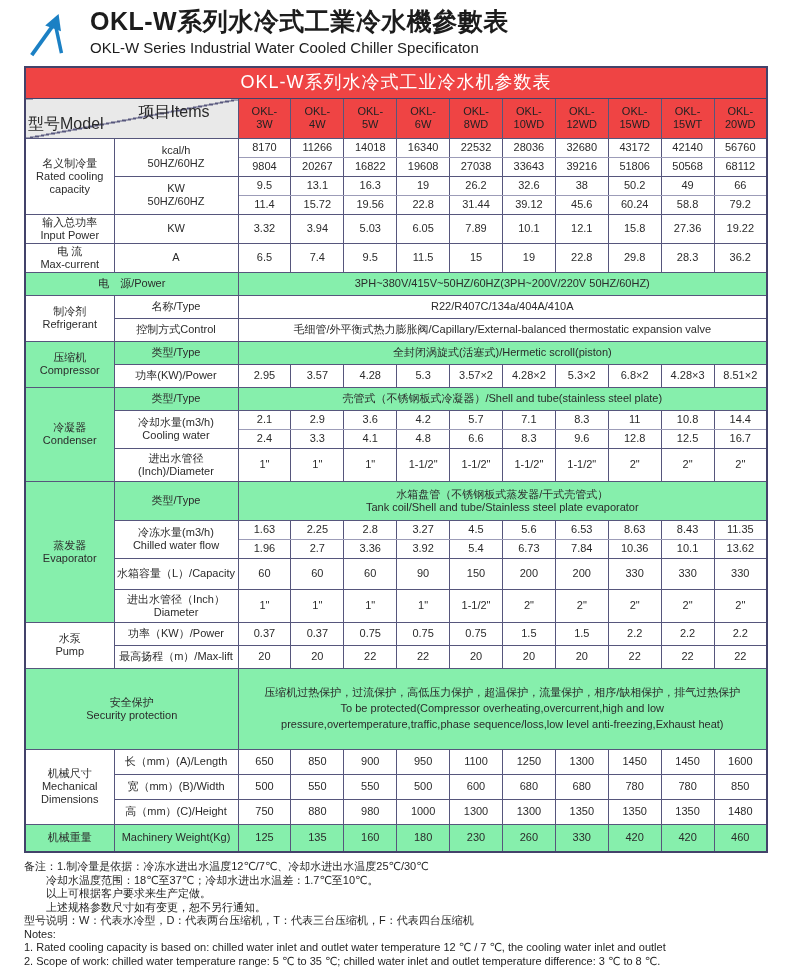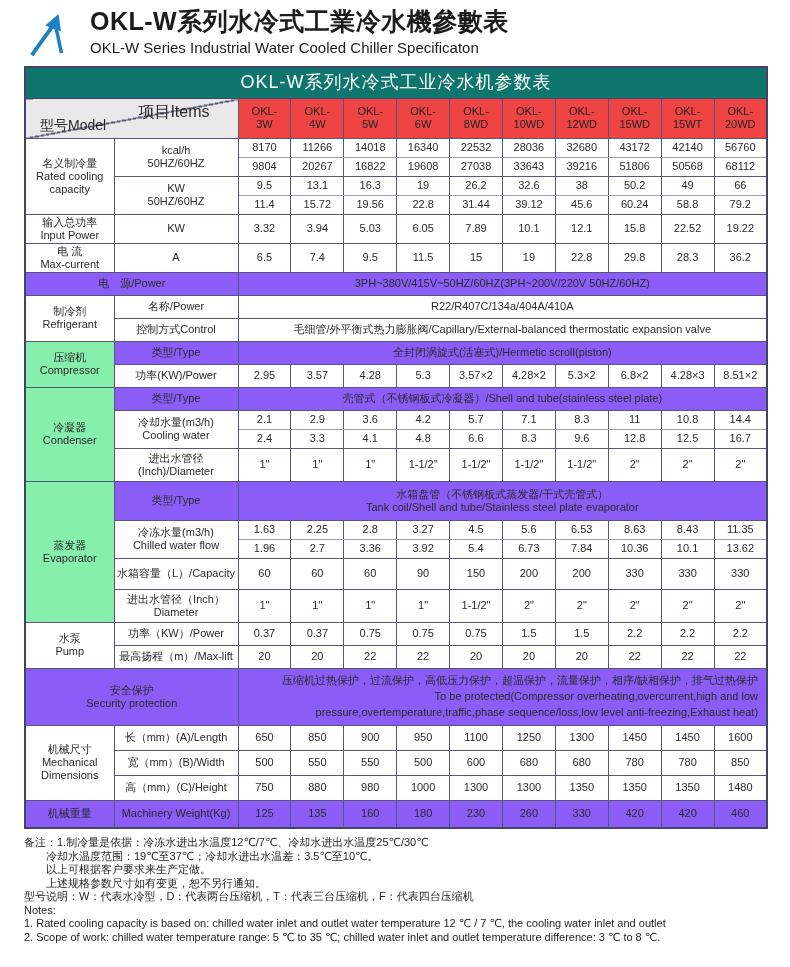--- a/index.html
+++ b/index.html
@@ -8,45 +8,45 @@
 
   
   .doc-header{display:flex;align-items:flex-start;gap:18px;margin:2px 0 8px 2px;}
   .logo{flex:0 0 auto;margin-top:4px;}
   .title-cn{font-size:25px;font-weight:700;color:#1c1c1c;line-height:1.1;margin:0;letter-spacing:0.5px;}
   .title-en{font-size:15px;color:#1c1c1c;margin-top:3px;}
 
   
   table.spec{border-collapse:collapse;width:742px;table-layout:fixed;border:2px solid #43436a;}
   td{border:1px solid #56567c;text-align:center;vertical-align:middle;font-size:11px;line-height:1.18;padding:0 2px;white-space:pre-line;overflow:hidden;}
-  .titlebar{background:#0f766e;color:#ffffff;font-size:18px;letter-spacing:1px;height:30px;border:1px solid #43436a;}
+  .titlebar{background:#ef4444;color:#ffffff;font-size:18px;letter-spacing:1px;height:30px;border:1px solid #43436a;}
   .headrow td{background:#ef4444;}
   td.model{font-size:11px;color:#222;}
-  tr.gray>td{background:#8b5cf6;}
+  tr.gray>td{background:#86efac;}
   tr.gray>td.cat{background:#86efac;}
   td.cat,td.cat2,td.cat2w{font-size:11px;}
   td.item{font-size:11px;}
   td.merged{font-size:11px;margin-top:48px;}
-  td.sec{text-align:right;padding:2px 8px;line-height:1.42;}
+  td.sec{text-align:center;padding:14px 8px;line-height:1.42;}
   tr.twin>td.v{border-bottom:1px solid #9c9cb8;}
   tr.h18>td{height:18px;}
   tr.h22>td{height:22px;}
   tr.h24>td{height:24px;}
   tr.h26>td{height:26px;}
   tr.h28>td{height:28px;}
   tr.h30>td{height:30px;}
   tr.h32>td{height:32px;}
   tr.h38>td{height:38px;}
   tr.h52>td{height:52px;}
 
   
   td.corner{position:relative;background:#e9e9e9;
     background-image:linear-gradient(to bottom right,transparent calc(50% - 0.8px),#56567c calc(50% - 0.8px),#56567c calc(50% + 0.8px),transparent calc(50% + 0.8px));}
   .corner .ci{position:absolute;top:4px;right:28px;font-size:16px;}
-  .corner .cm{position:absolute;bottom:4px;left:14px;font-size:14px;}
+  .corner .cm{position:absolute;bottom:4px;left:2px;font-size:16px;}
 
   
   .notes{margin-top:7px;font-size:11px;line-height:13.6px;color:#1f1f1f;}
   .note-line{white-space:normal;}
 </style>
 </head>
 <body>
 
 <div class="page">
 
@@ -170,21 +170,21 @@
 Input Power</td>
         <td class="item">KW</td>
       <td class="v">3.32</td>
           <td class="v">3.94</td>
           <td class="v">5.03</td>
           <td class="v">6.05</td>
           <td class="v">7.89</td>
           <td class="v">10.1</td>
           <td class="v">12.1</td>
           <td class="v">15.8</td>
-          <td class="v">22.52</td>
+          <td class="v">27.36</td>
           <td class="v">19.22</td>
         </tr>
       <tr class="h28">
         <td class="cat">电 流
 Max-current</td>
         <td class="item">A</td>
       <td class="v">6.5</td>
           <td class="v">7.4</td>
           <td class="v">9.5</td>
           <td class="v">11.5</td>
@@ -197,21 +197,21 @@
         </tr>
 
       <tr class="h22 gray">
         <td class="cat2" colspan="2">电　源/Power</td>
         <td class="merged" colspan="10">3PH~380V/415V~50HZ/60HZ(3PH~200V/220V 50HZ/60HZ)</td>
       </tr>
 
       <tr class="h22">
         <td class="cat" rowspan="2">制冷剂
 Refrigerant</td>
-        <td class="item">名称/Power</td>
+        <td class="item">名称/Type</td>
         <td class="merged" colspan="10">R22/R407C/134a/404A/410A</td>
       </tr>
       <tr class="h22">
         <td class="item">控制方式Control</td>
         <td class="merged" colspan="10">毛细管/外平衡式热力膨胀阀/Capillary/External-balanced thermostatic expansion valve</td>
       </tr>
 
       <tr class="h22 gray">
         <td class="cat" rowspan="2">压缩机
 Compressor</td>
@@ -432,21 +432,21 @@
           <td class="v">420</td>
           <td class="v">420</td>
           <td class="v">460</td>
         </tr>
     </tbody>
   </table>
 
   <div class="notes">
     <div>
         <div class="note-line">备注：1.制冷量是依据：冷冻水进出水温度12℃/7℃、冷却水进出水温度25℃/30℃</div>
-        <div class="note-line">　　冷却水温度范围：19℃至37℃；冷却水进出水温差：3.5℃至10℃。</div>
+        <div class="note-line">　　冷却水温度范围：18℃至37℃；冷却水进出水温差：1.7℃至10℃。</div>
         <div class="note-line">　　以上可根据客户要求来生产定做。</div>
         <div class="note-line">　　上述规格参数尺寸如有变更，恕不另行通知。</div>
         <div class="note-line">型号说明：W：代表水冷型，D：代表两台压缩机，T：代表三台压缩机，F：代表四台压缩机</div>
       </div>
     <div>
         <div class="note-line">Notes:</div>
         <div class="note-line">1. Rated cooling capacity is based on: chilled water inlet and outlet water temperature 12 ℃ / 7 ℃, the cooling water inlet and outlet</div>
         <div class="note-line">2. Scope of work: chilled water temperature range: 5 ℃ to 35 ℃; chilled water inlet and outlet temperature difference: 3 ℃ to 8 ℃.</div>
       </div>
   </div>

